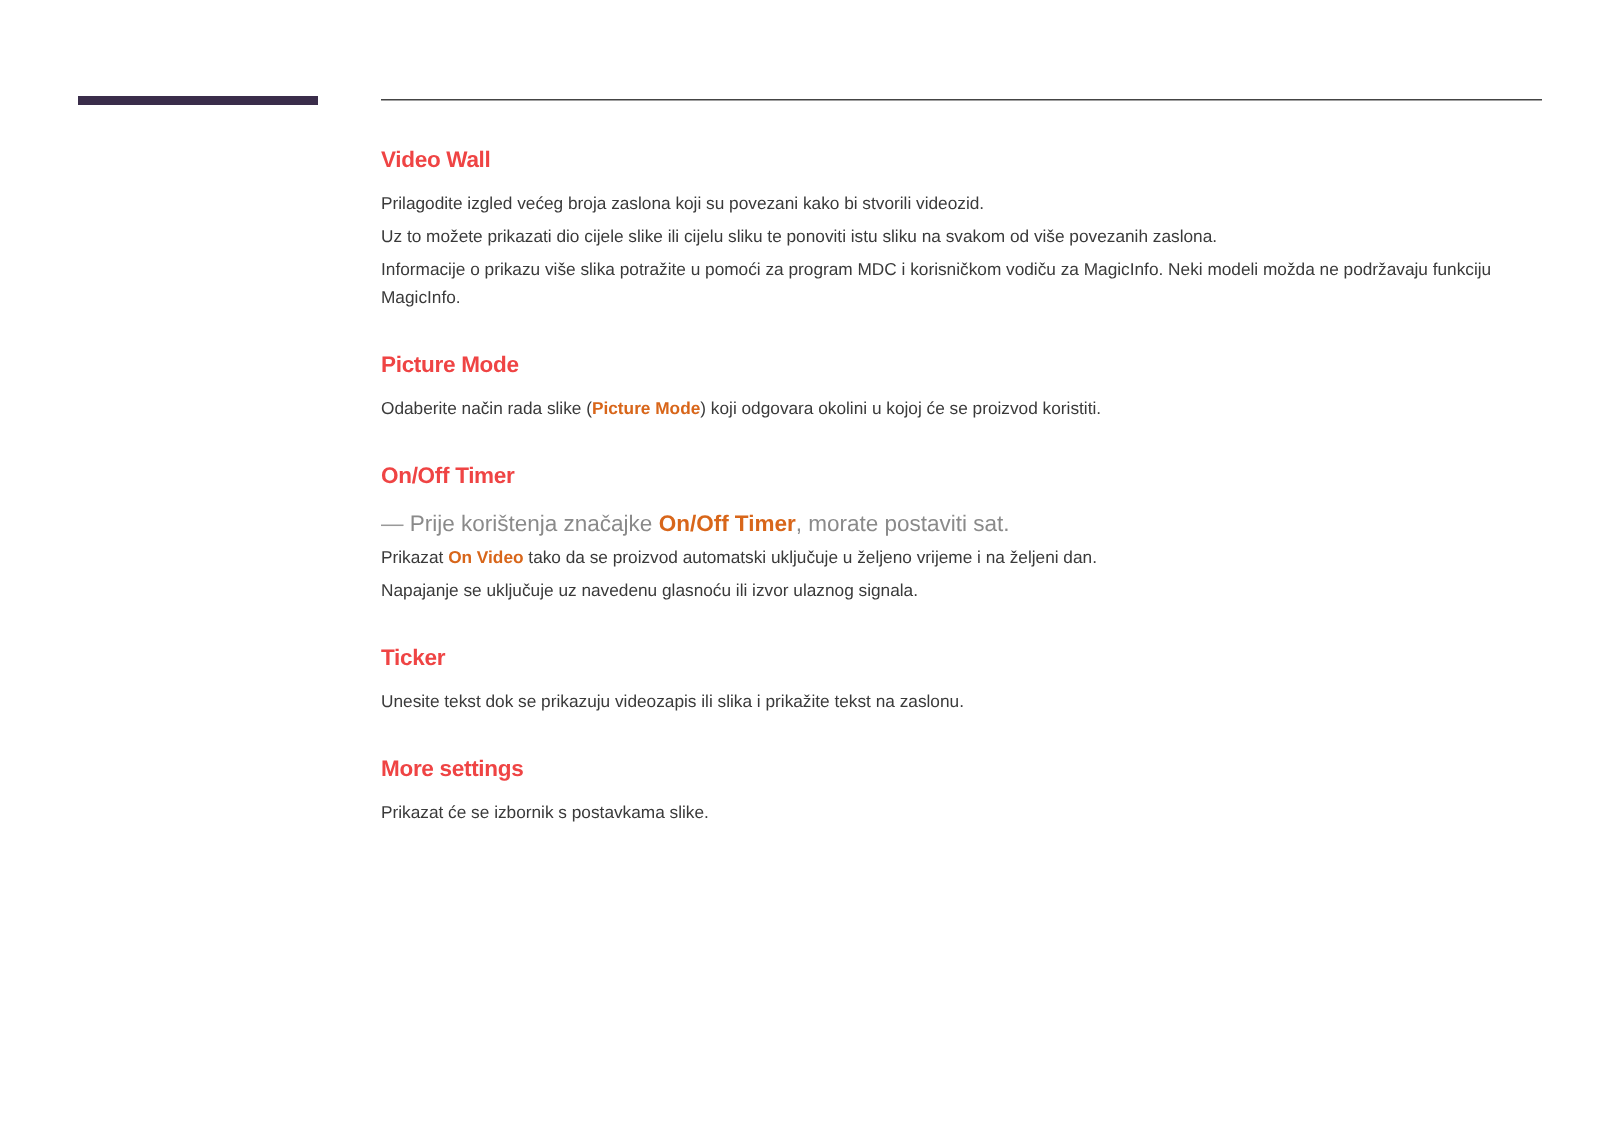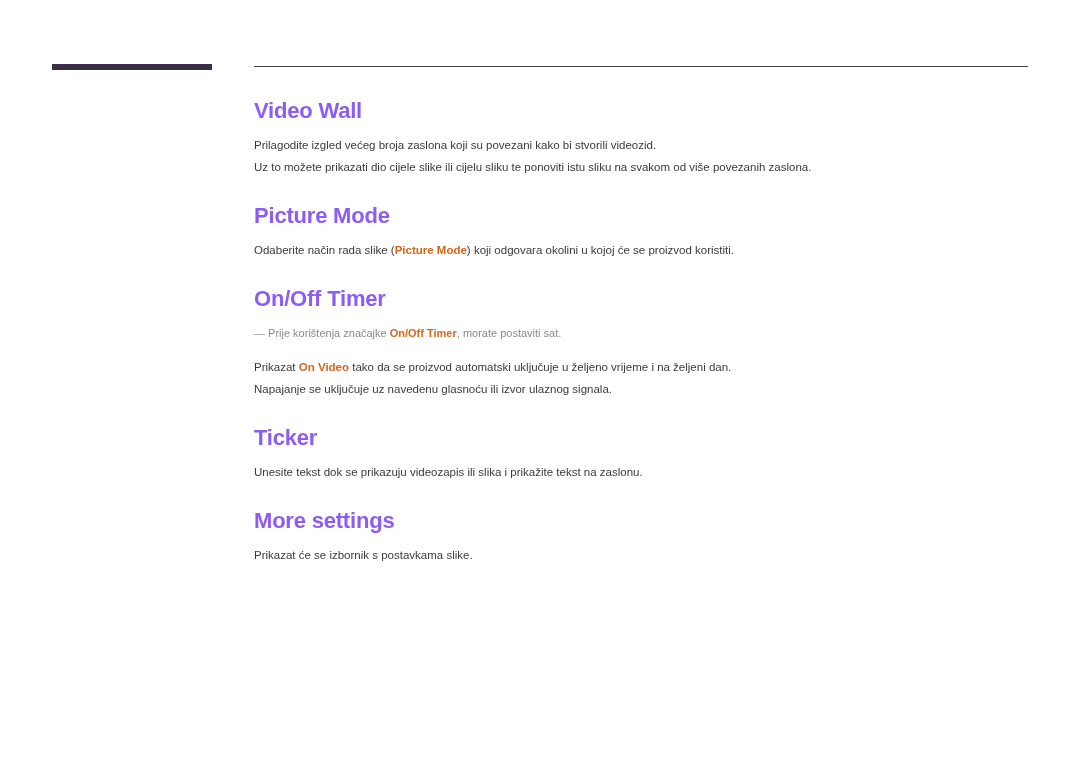--- a/index.html
+++ b/index.html
@@ -31,44 +31,44 @@
     height: 1px;
     background: #444;
   }
   .content {
     position: absolute;
     top: 98px;
     left: 254px;
     right: 52px;
   }
   h2 {
-    font-size: 22px;
+    font-size: 15px;
     font-weight: 600;
-    color: #8b5cf6;
+    color: #ef4444;
     margin-bottom: 12px;
     letter-spacing: -0.2px;
   }
   .section {
     margin-bottom: 26px;
   }
   p {
     font-size: 11.5px;
     line-height: 1.65;
     color: #3a3a3a;
     margin-bottom: 3px;
     font-weight: 400;
   }
   .orange {
     color: #d8661a;
     font-weight: 600;
   }
   .note {
-    font-size: 11px;
+    font-size: 15px;
     color: #8a8a8a;
-    margin-bottom: 16px;
+    margin-bottom: 0;
     font-weight: 400;
   }
   .note::before {
     content: "―";
     font-weight: 300;
     color: #999;
     letter-spacing: -1px;
     margin-right: 1px;
   }
 </style>
@@ -77,20 +77,21 @@
 
 <div class="accent-bar"></div>
 <div class="horizontal-rule"></div>
 
 <div class="content">
 
   <div class="section">
     <h2>Video Wall</h2>
     <p>Prilagodite izgled većeg broja zaslona koji su povezani kako bi stvorili videozid.</p>
     <p>Uz to možete prikazati dio cijele slike ili cijelu sliku te ponoviti istu sliku na svakom od više povezanih zaslona.</p>
+    <p>Informacije o prikazu više slika potražite u pomoći za program MDC i korisničkom vodiču za MagicInfo. Neki modeli možda ne podržavaju funkciju MagicInfo.</p>
   </div>
 
 
   <div class="section">
     <h2>Picture Mode</h2>
     <p>
       <span>Odaberite način rada slike (</span><span class="orange">Picture Mode</span><span>) koji odgovara okolini u kojoj će se proizvod koristiti.</span>
     </p>
   </div>
 

